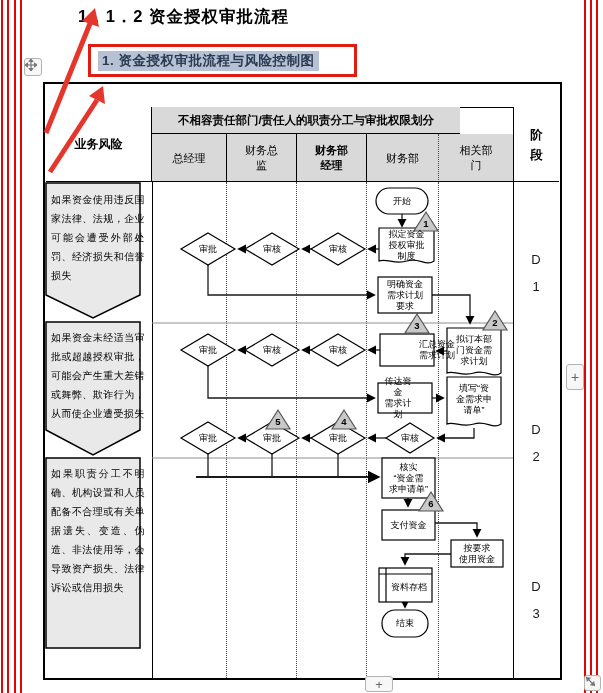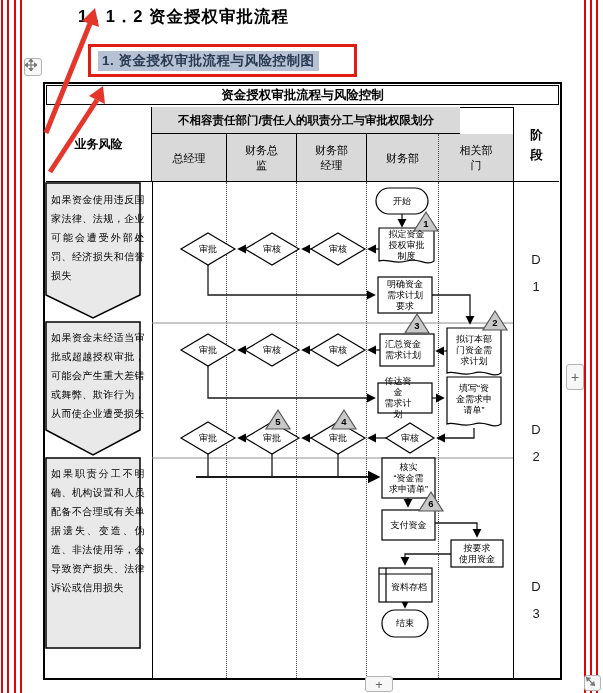--- a/index.html
+++ b/index.html
@@ -44,36 +44,35 @@
   <div class="redline" style="left:596px"></div>
 
   <div id="heading">1．1．2  资金授权审批流程</div>
 
   <div id="callout-box">
     <span id="callout-text">1. 资金授权审批流程与风险控制图</span>
   </div>
 
   <div class="abs" style="left:43px;top:82px;width:519px;height:598px;border:2px solid #000;box-sizing:border-box;background:#fff;"></div>
 
-  <div class="hcell" style="left:46px;top:85px;width:513px;height:20px;border:1px solid #000;font-size:12.5px;background:#fff;">资金授权审批流程与风险控制</div>
 
   <div class="hsol" style="left:46px;top:107px;width:513px;"></div>
   <div class="hcell" style="left:46px;top:107px;width:106px;height:75px;border-right:1px solid #000;font-size:12px;background:#fff;">业务风险</div>
   <div class="hcell gray" style="left:152px;top:107px;width:308px;height:27px;border-bottom:1px solid #000;font-size:11.5px;">不相容责任部门/责任人的职责分工与审批权限划分</div>
   <div class="hcell" style="left:513px;top:107px;width:46px;height:75px;border-left:1px solid #000;font-size:12.5px;background:#fff;">
     <div style="width:15px;word-break:break-all;line-height:20px;">阶段</div>
   </div>
 
   <div class="hcell gray" style="left:226px;top:134px;width:70px;height:48px;border-left:1px solid #000;font-weight:normal;font-size:11px;">
       <div style="max-width:38px">财务总监</div>
     </div>
   <div class="hcell gray" style="left:152px;top:134px;width:74px;height:48px;font-weight:normal;font-size:11px;">
       <div style="max-width:40px">总经理</div>
     </div>
-  <div class="hcell gray" style="left:296px;top:134px;width:70px;height:48px;border-left:1px solid #000;font-weight:normal;font-size:11px;">
+  <div class="hcell gray" style="left:296px;top:134px;width:70px;height:48px;border-left:1px solid #000;font-weight:bold;font-size:11px;">
       <div style="max-width:38px">财务部经理</div>
     </div>
   <div class="hcell gray" style="left:366px;top:134px;width:72px;height:48px;border-left:1px solid #000;font-weight:normal;font-size:11px;">
       <div style="max-width:40px">财务部</div>
     </div>
   <div class="hcell gray" style="left:438px;top:134px;width:75px;height:48px;border-left:1px dotted #444;font-weight:normal;font-size:11px;">
       <div style="max-width:38px">相关部门</div>
     </div>
   <div class="hsol" style="left:46px;top:181px;width:513px;"></div>
 
@@ -181,21 +180,21 @@
 制度</div>
   <div class="flabel" style="left:181px;top:233px;width:54px;height:32px;">审批</div>
   <div class="flabel" style="left:245px;top:233px;width:54px;height:32px;">审核</div>
   <div class="flabel" style="left:311px;top:233px;width:54px;height:32px;">审核</div>
   <div class="flabel" style="left:378px;top:278px;width:54px;height:35px;">明确资金
 需求计划
 要求</div>
   <div class="flabel" style="left:447px;top:330px;width:54px;height:40px;">拟订本部
 门资金需
 求计划</div>
-  <div class="flabel" style="left:380px;top:335px;width:46px;height:30px;">汇总资金
+  <div class="flabel" style="left:380px;top:335px;width:46px;height:30px;padding-left:34px;">汇总资金
 需求计划</div>
   <div class="flabel" style="left:181px;top:334px;width:54px;height:32px;">审批</div>
   <div class="flabel" style="left:245px;top:334px;width:54px;height:32px;">审核</div>
   <div class="flabel" style="left:311px;top:334px;width:54px;height:32px;">审核</div>
   <div class="flabel" style="left:382px;top:384px;width:32px;height:28px;">传达资金
 需求计划</div>
   <div class="flabel" style="left:447px;top:378px;width:54px;height:42px;">填写“资
 金需求申
 请单”</div>
   <div class="flabel" style="left:181px;top:422px;width:54px;height:32px;">审批</div>

